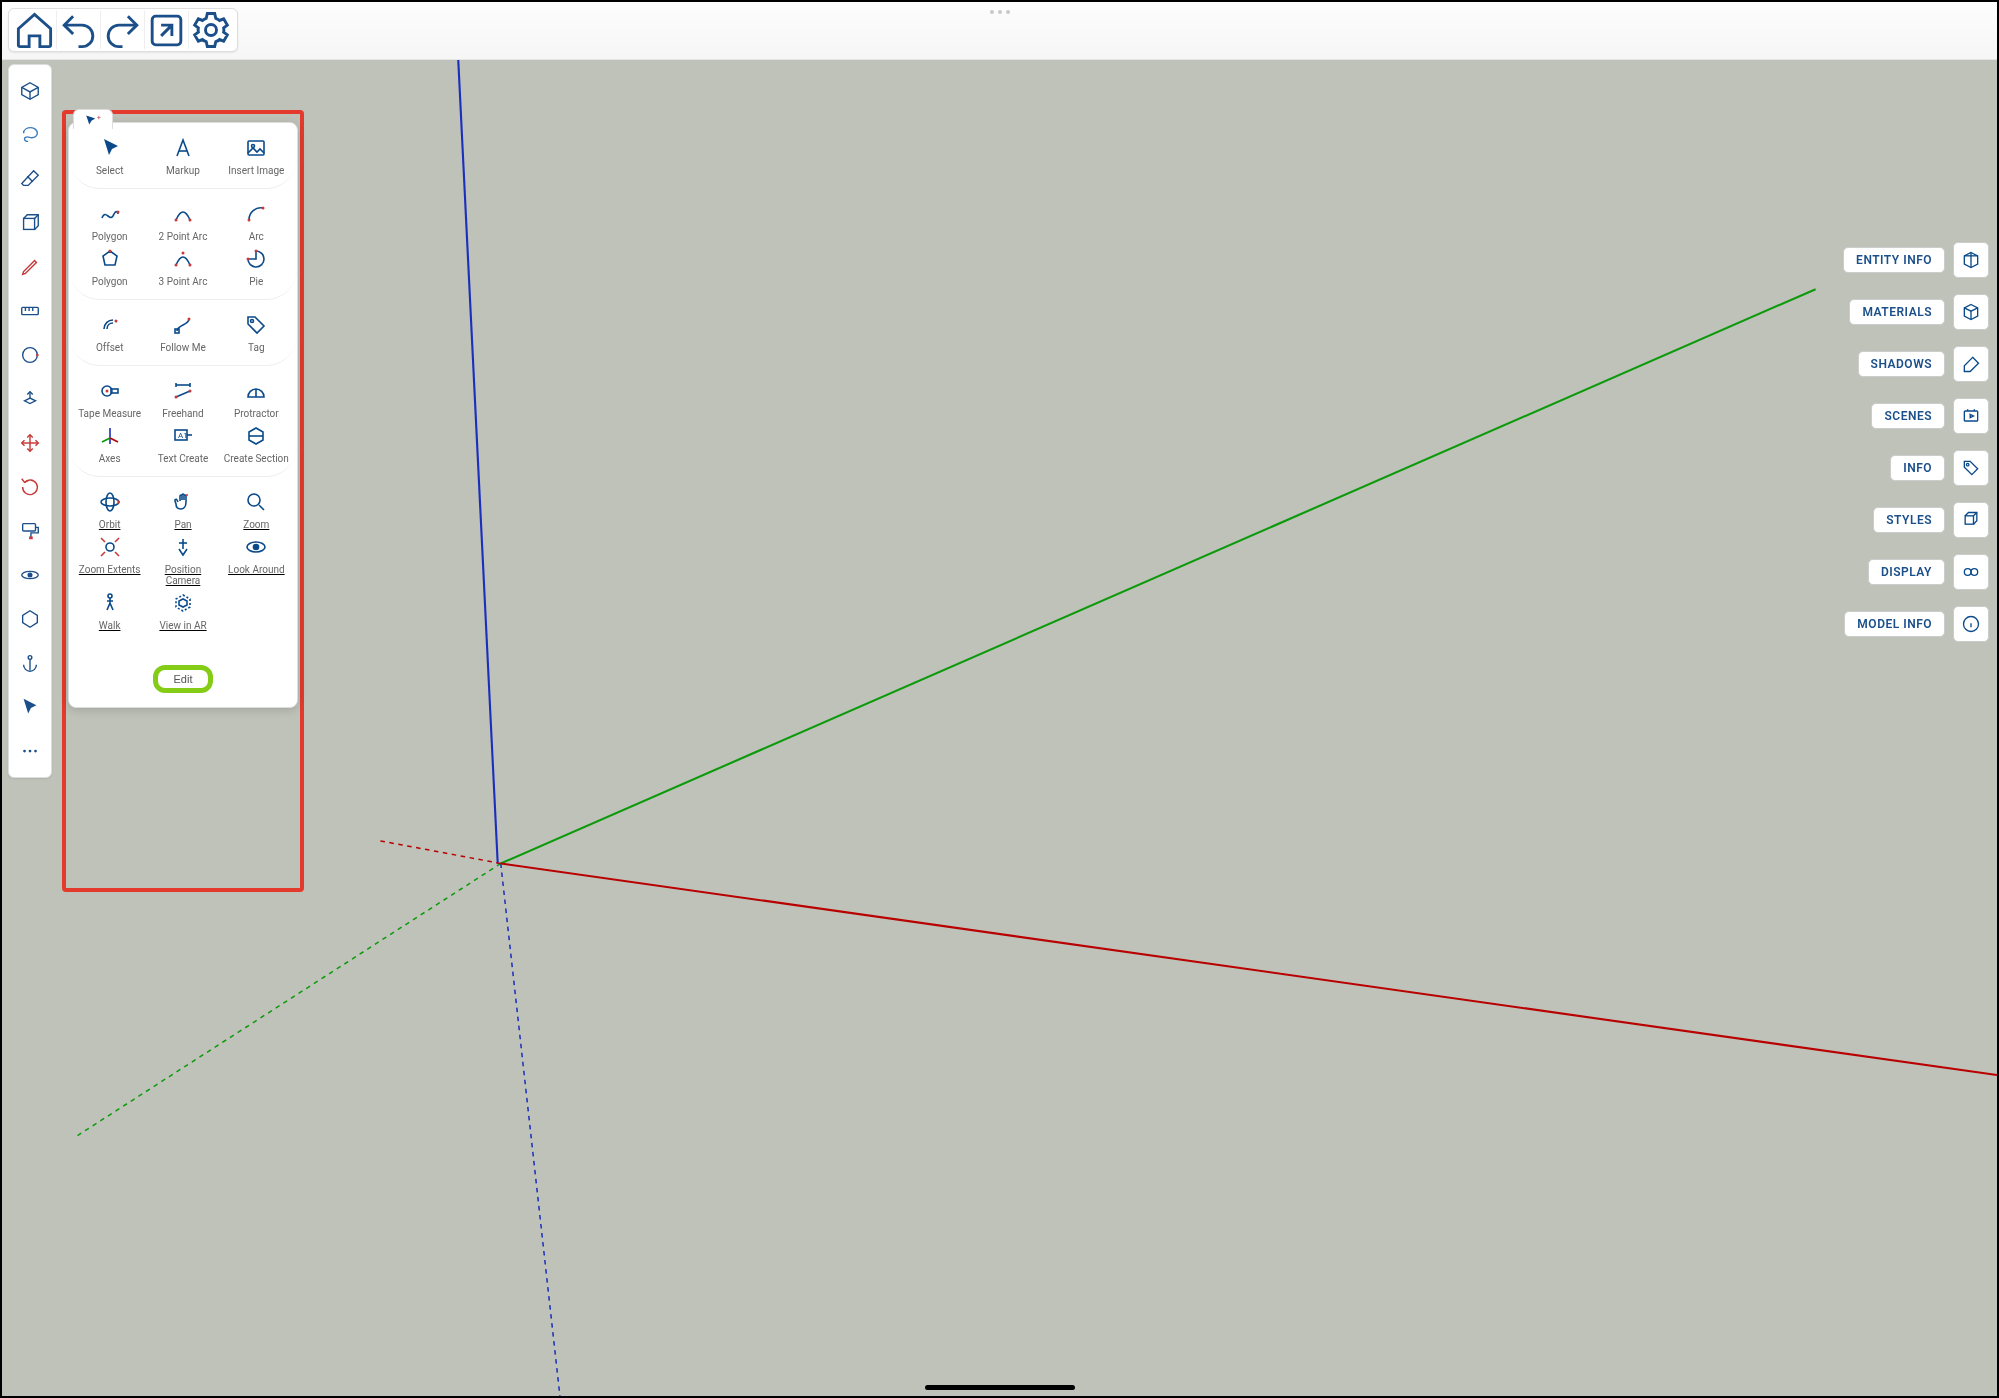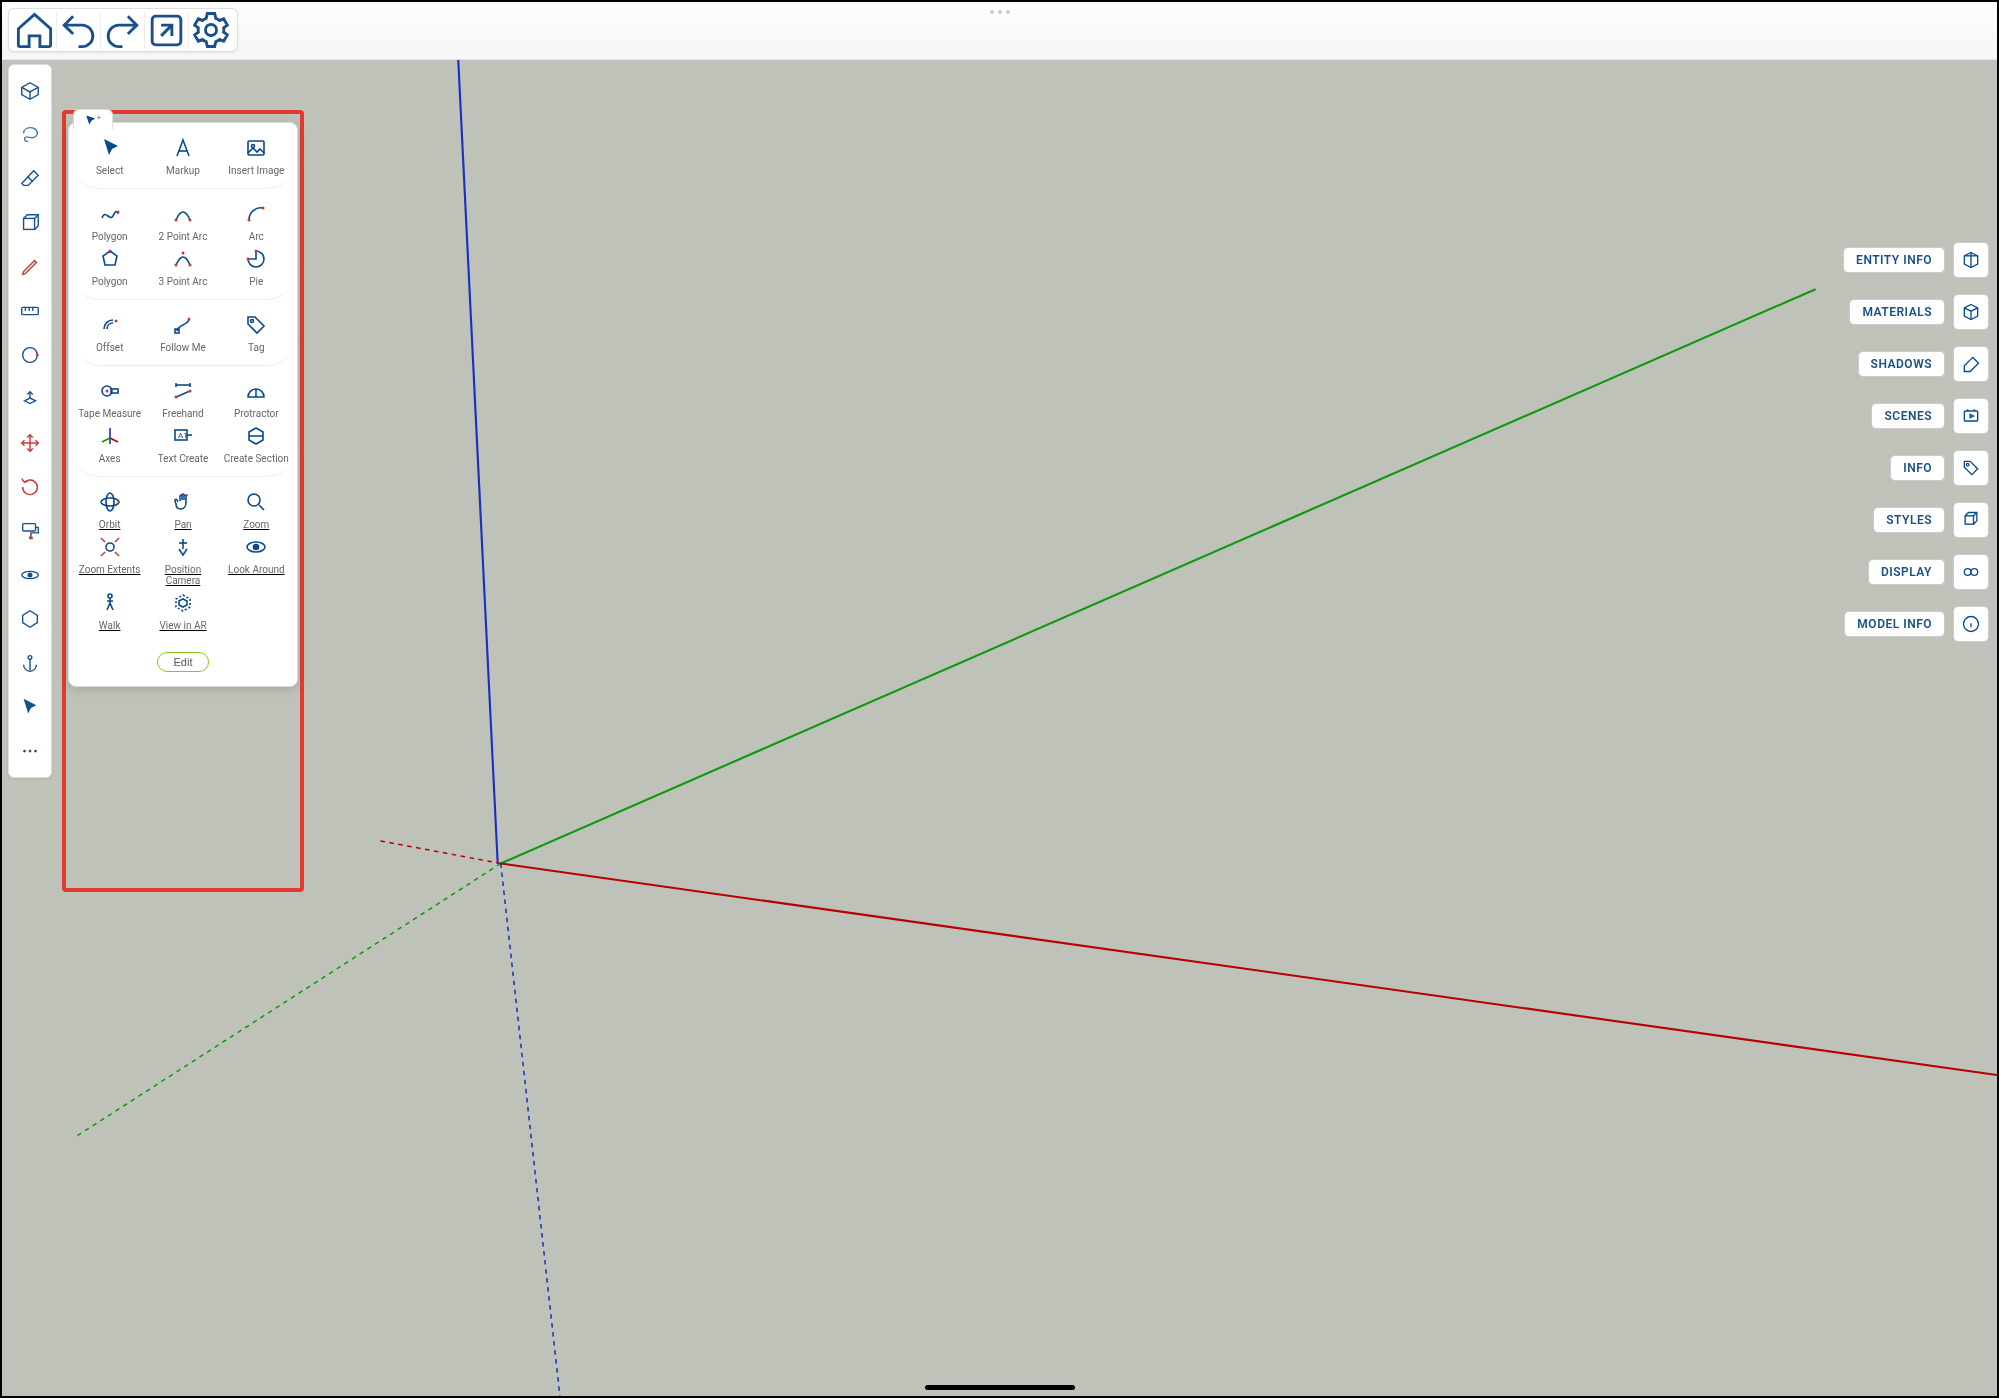--- a/index.html
+++ b/index.html
@@ -117,23 +117,23 @@
   .palette-item .pi-icon svg { width: 24px; height: 24px; }
   .palette-item .pi-label {
     font-size: 10px;
     color: #666;
     text-align: center;
     line-height: 1.1;
     max-width: 70px;
   }
   .edit-pill {
     display: block;
-    margin: 9px auto 0;
+    margin: 22px auto 0;
     padding: 3px 16px;
-    border: 1px solid #84cc16;
+    border: 5px solid #84cc16;
     border-radius: 12px;
     background: #fff;
     font-size: 11px;
     color: #555;
     cursor: pointer;
     text-align: right;
   }
 
   
   .right-panels {

